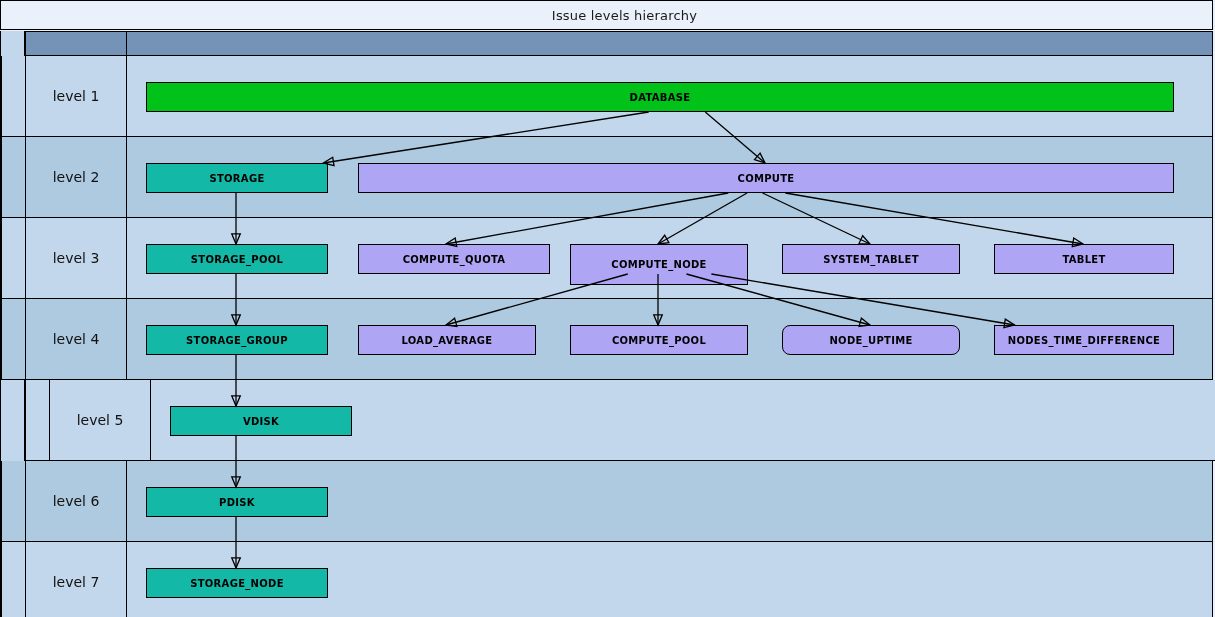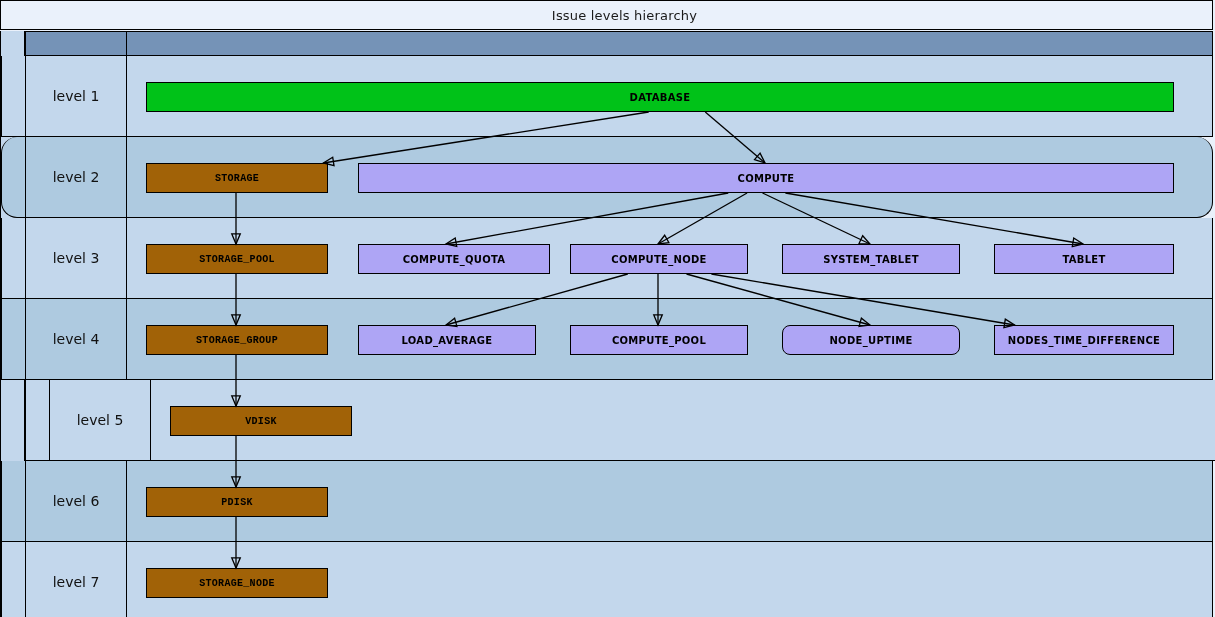--- a/index.html
+++ b/index.html
@@ -118,21 +118,21 @@
     display: flex;
     align-items: center;
     justify-content: center;
     font-size: 10px;
     font-weight: bold;
     color: #000;
     letter-spacing: .3px;
     white-space: nowrap;
   }
   .node.green  { background: #00c218; }
-  .node.yellow { background: #a16207; font-family: Liberation Mono, monospace; }
+  .node.yellow { background: #14b8a6; }
   .node.purple { background: #aea5f5; }
 
   
   #edge-layer {
     position: absolute;
     left: 0; top: 0;
     width: 1215px; height: 617px;
     pointer-events: none;
   }
   #edge-layer line, #edge-layer path { stroke: #000; stroke-width: 1.3; fill: none; }
@@ -159,21 +159,21 @@
         <div class="row-gutter"></div>
         <div class="row-label">
           <span>level 1</span>
         </div>
         <div class="row-body">
           <div class="node green" style="left: 19px; top: 26px; width: 1028px; height: 30px;">
             <span>DATABASE</span>
           </div>
         </div>
       </div>
-      <div class="row dark" style="top: 137px; height: 81px; border-radius: 16px;">
+      <div class="row dark" style="top: 137px; height: 81px;">
         <div class="row-gutter"></div>
         <div class="row-label">
           <span>level 2</span>
         </div>
         <div class="row-body">
           <div class="node yellow" style="left: 19px; top: 26px; width: 182px; height: 30px;">
             <span>STORAGE</span>
           </div>
           <div class="node purple" style="left: 231px; top: 26px; width: 816px; height: 30px;">
             <span>COMPUTE</span>
@@ -185,21 +185,21 @@
         <div class="row-label">
           <span>level 3</span>
         </div>
         <div class="row-body">
           <div class="node yellow" style="left: 19px; top: 26px; width: 182px; height: 30px;">
             <span>STORAGE_POOL</span>
           </div>
           <div class="node purple" style="left: 231px; top: 26px; width: 192px; height: 30px;">
             <span>COMPUTE_QUOTA</span>
           </div>
-          <div class="node purple" style="left: 443px; top: 26px; width: 178px; height: 30px;">
+          <div class="node purple" style="left: 443px; top: 26px; width: 178px; height: 41px;">
             <span>COMPUTE_NODE</span>
           </div>
           <div class="node purple" style="left: 655px; top: 26px; width: 178px; height: 30px;">
             <span>SYSTEM_TABLET</span>
           </div>
           <div class="node purple" style="left: 867px; top: 26px; width: 180px; height: 30px;">
             <span>TABLET</span>
           </div>
         </div>
       </div>

